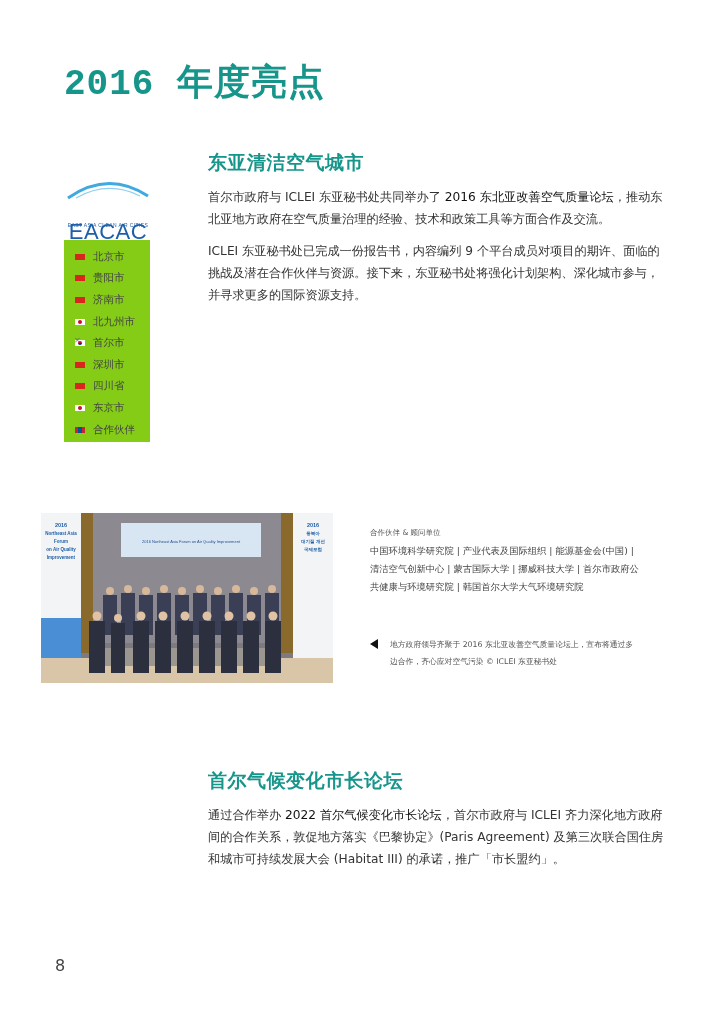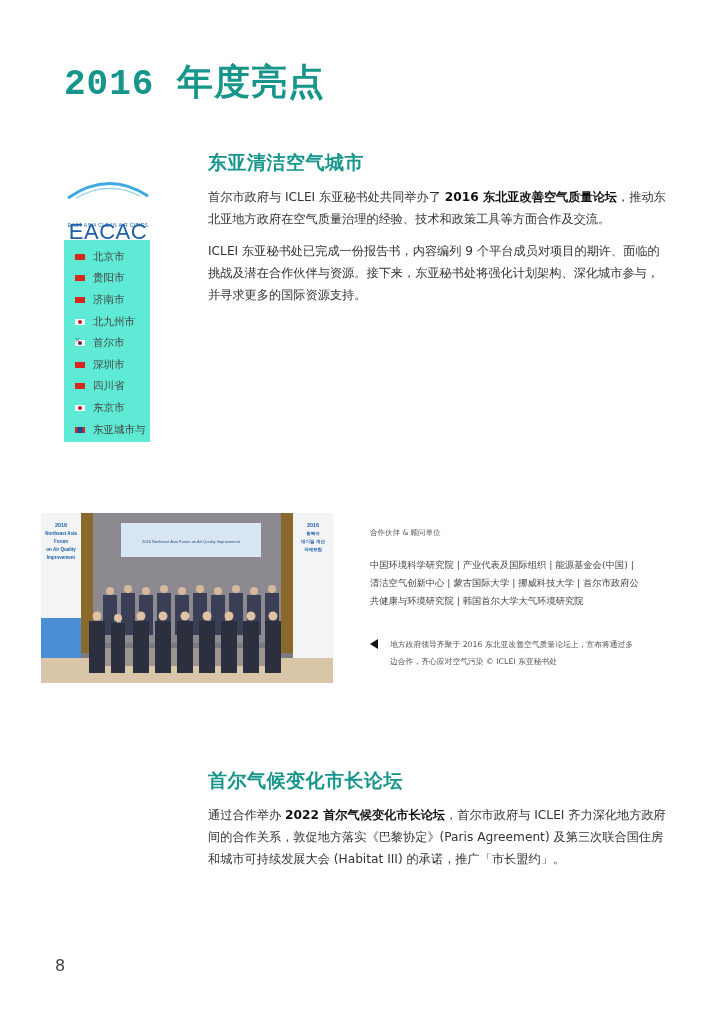--- a/index.html
+++ b/index.html
@@ -14,57 +14,57 @@
   }
   .section-title {
     position: absolute; left: 208px;
     font-size: 19px; font-weight: bold; color: #16958a; letter-spacing: 0.5px;
   }
   .body-text {
     position: absolute; left: 208px; width: 462px;
     font-size: 12.2px; line-height: 22px; color: #333;
   }
   .body-text p { margin: 0 0 10px 0; }
-  .body-text b { font-weight: bold; color: #111; }
+  .body-text b { font-weight: normal; color: #111; }
   .logo {
     position: absolute; left: 62px; top: 176px; width: 90px; height: 58px;
   }
   .logo .arc { position: absolute; left: 4px; top: 0; width: 84px; height: 24px; }
   .logo .name {
     position: absolute; left: 0; top: 20px; width: 92px; text-align: center;
     font-size: 22px; color: #1d5fa8; font-family: "Liberation Sans", sans-serif; letter-spacing: 0.5px; margin-top: 23px;
   }
   .logo .tagline {
     position: absolute; left: 0; top: 46px; width: 92px; text-align: center;
     font-size: 5px; color: #1d5fa8; letter-spacing: 0.4px; font-family: "Liberation Sans", sans-serif;
   }
   .city-list {
     position: absolute; left: 64px; top: 240px; width: 86px; height: 202px;
-    background: #5eead4; padding-top: 6px; box-sizing: border-box;
+    background: #84cc16; padding-top: 6px; box-sizing: border-box;
   }
   .city {
     display: flex; align-items: center; height: 21.6px; padding-left: 11px;
     font-size: 10.5px; color: #444;
   }
   .flag { width: 10px; height: 6px; margin-right: 8px; flex: 0 0 auto; position: relative; }
   .flag.cn { background: #d9261c; }
   .flag.jp { background: #fff; }
   .flag.jp::after { content: ""; position: absolute; left: 3px; top: 1px; width: 4px; height: 4px; border-radius: 50%; background: #c8102e; }
   .flag.kr { background: #fff; }
   .flag.kr::after { content: ""; position: absolute; left: 3px; top: 1px; width: 4px; height: 4px; border-radius: 50%; background: linear-gradient(#c8102e 50%, #003478 50%); }
   .flag.kr::before { content: "✕"; position: absolute; left: -1px; top: -4px; font-size: 8px; color: #333; opacity: 0.5; }
   .flag.mn { background: linear-gradient(90deg, #c4272f 33%, #015197 33%, #015197 66%, #c4272f 66%); }
   .photo {
     position: absolute; left: 41px; top: 513px; width: 292px; height: 170px; overflow: hidden;
     background: #6a6a70;
   }
   .caption-block {
     position: absolute; left: 370px; top: 528px; width: 270px;
   }
-  .caption-label { font-size: 7.5px; color: #555; margin-bottom: 18px; }
+  .caption-label { font-size: 7.5px; color: #555; margin-bottom: 4px; }
   .caption-partners { font-size: 9.3px; line-height: 18px; color: #444; }
   .photo-caption {
     position: absolute; left: 370px; top: 608px; width: 270px;
     font-size: 7.8px; line-height: 17px; color: #555; margin-top: 28px;
   }
   .photo-caption .arrow {
     position: absolute; left: 0; top: 3px; width: 0; height: 0;
     border-top: 5px solid transparent; border-bottom: 5px solid transparent; border-right: 8px solid #111;
   }
   .photo-caption .text { margin-left: 20px; display: block; }
@@ -116,21 +116,21 @@
   <div class="city">
       <span class="flag cn"></span>
       <span>四川省</span>
     </div>
   <div class="city">
       <span class="flag jp"></span>
       <span>东京市</span>
     </div>
   <div class="city">
       <span class="flag mn"></span>
-      <span>东亚城市与</span>
+      <span>合作伙伴</span>
     </div>
 </div>
 
 <div class="body-text" style="top:186px;">
   <p><span>首尔市政府与 ICLEI 东亚秘书处共同举办了 </span><b>2016 东北亚改善空气质量论坛</b><span>，推动东北亚地方政府在空气质量治理的经验、技术和政策工具等方面合作及交流。</span></p>
   <p><span>ICLEI 东亚秘书处已完成一份报告书，内容编列 9 个平台成员对项目的期许、面临的挑战及潜在合作伙伴与资源。接下来，东亚秘书处将强化计划架构、深化城市参与，并寻求更多的国际资源支持。</span></p>
 </div>
 
 <div class="photo">
   <svg width="292" height="170" viewBox="0 0 292 170">

